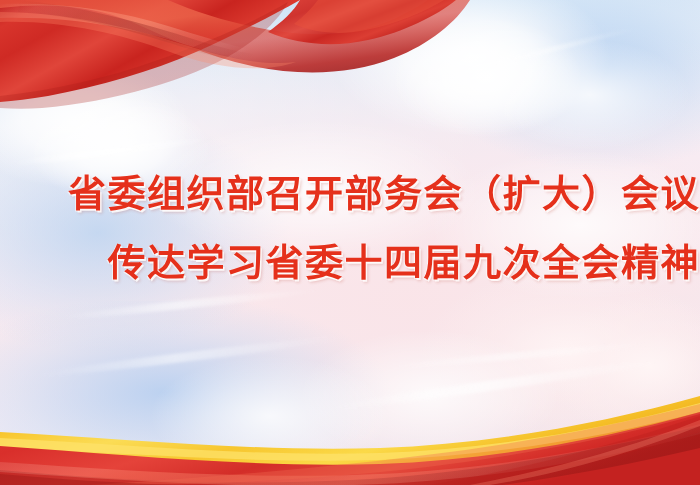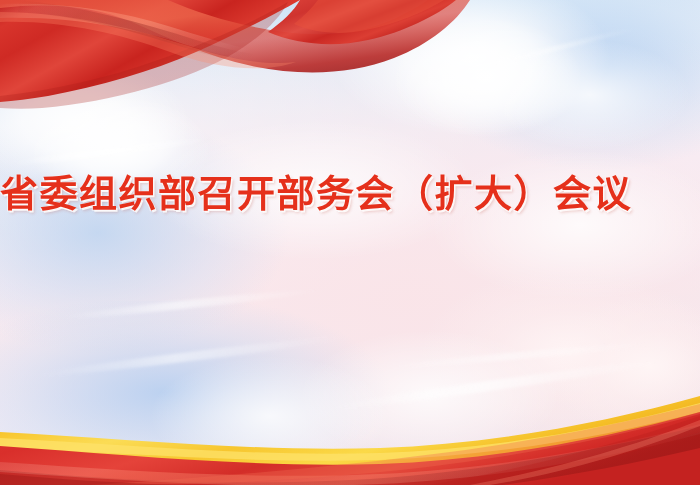--- a/index.html
+++ b/index.html
@@ -124,21 +124,21 @@
     width: 700px;
     height: 485px;
   }
 
   
   .title-block {
     position: absolute;
     left: 0;
     right: 0;
     top: 160px;
-    text-align: left;
+    text-align: right;
     z-index: 6;
   }
   .title-line {
     font-family: "DejaVu Sans", "Liberation Sans", sans-serif;
     font-weight: 700;
     font-size: 38px;
     line-height: 69px;
     letter-spacing: 1.5px;
     color: #e5301b;
     white-space: nowrap;
@@ -300,15 +300,16 @@
 
       <path d="M430,485 C520,470 610,446 700,416 L700,432
                C620,458 530,478 450,485 Z" fill="#b9201e" opacity="0.35"></path>
       <path d="M470,485 C560,468 640,444 700,420 L700,426
                C640,450 560,474 490,485 Z" fill="#ff9177" opacity="0.28"></path>
     </g>
   </svg>
 
   <div class="title-block">
     <div class="title-line">省委组织部召开部务会（扩大）会议</div>
+    <div class="title-line">传达学习省委十四届九次全会精神</div>
   </div>
 
 </div>
 
 </body></html>

